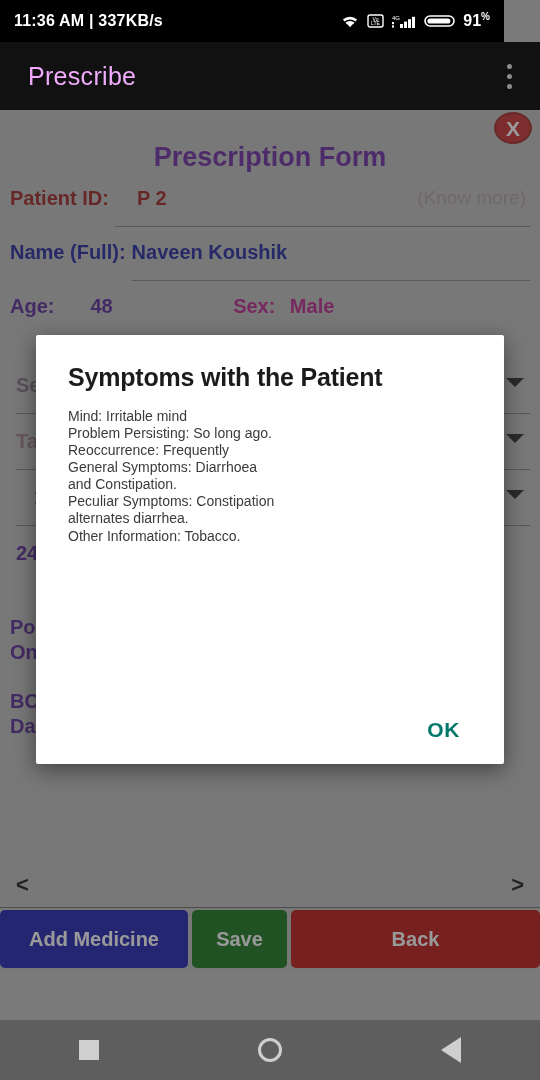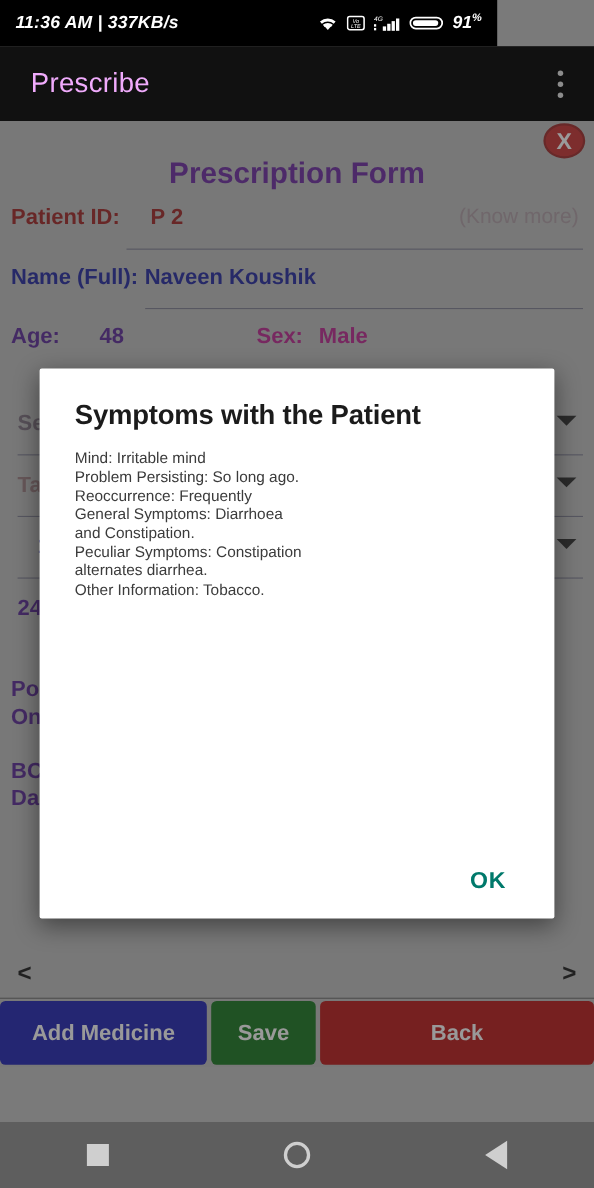--- a/index.html
+++ b/index.html
@@ -6,25 +6,24 @@
   html, body {
     width:540px; height:1080px;
     background:#000;
     font-family:"Liberation Sans", sans-serif;
     overflow:hidden;
   }
   #screen { position:relative; width:540px; height:1080px; background:#7a7a7a; overflow:hidden; }
 
   
   #statusbar {
-    position:absolute; left:0; top:0; width:452px; height:42px;
+    position:absolute; left:0; top:0; width:504px; height:42px;
     background:#000; color:#fff;
     display:flex; align-items:center; justify-content:space-between;
     padding:0 14px;
-    font-style:italic;
   }
   #sb-left { font-size:16px; font-weight:700; letter-spacing:.2px; white-space:nowrap; }
   #sb-right { display:flex; align-items:center; gap:7px; }
   .sb-ico { display:block; }
   #battpct { font-size:16px; font-weight:700; }
   #battpct .pc { font-size:10px; vertical-align:super; }
 
   
   #appbar {
     position:absolute; left:0; top:42px; width:540px; height:68px;
@@ -101,21 +100,21 @@
   #b-back { flex:1;         background:#a60a0a; }
 
   
   #scrim {
     position:absolute; left:0; top:110px; width:540px; height:860px;
     background:rgba(60,60,60,.45);
   }
 
   
   #dialog {
-    position:absolute; left:36px; top:335px; width:468px; height:500px;
+    position:absolute; left:36px; top:335px; width:468px; height:429px;
     background:#fff; border-radius:2px;
     box-shadow:0 6px 22px rgba(0,0,0,.45);
     padding:28px 32px 0 32px;
     display:flex; flex-direction:column;
   }
   #dlg-title { font-size:25px; font-weight:700; color:#1b1b1b; letter-spacing:-.2px; }
   #dlg-body {
     margin-top:16px; font-size:14px; line-height:1.22;
     color:#3b3b3b; white-space:pre-line;
   }

